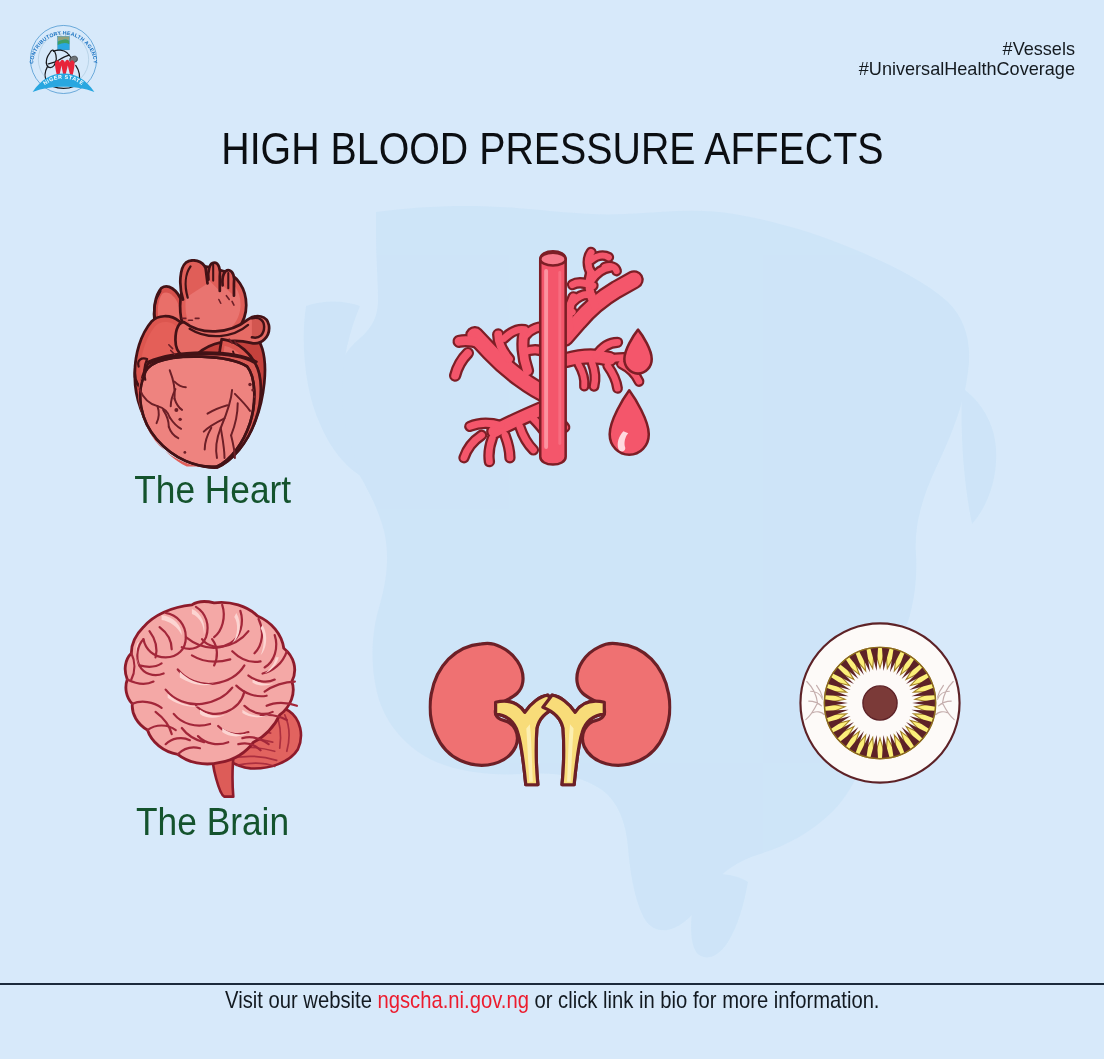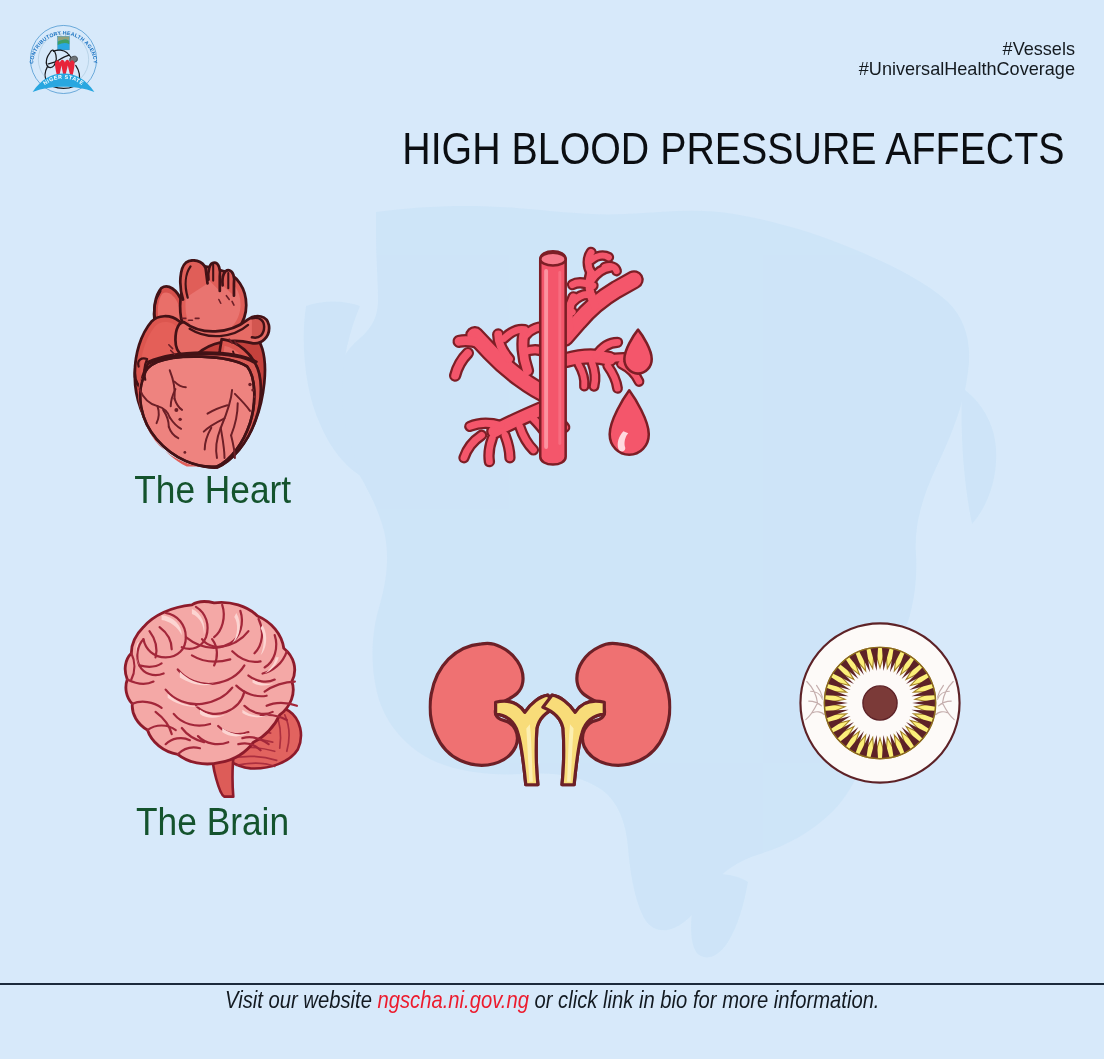--- a/index.html
+++ b/index.html
@@ -1,31 +1,31 @@
 <!DOCTYPE html>
 <html><head>
 <meta charset="utf-8">
 <style>
   html,body{margin:0;padding:0;}
   body{width:1104px;height:1059px;background:#d7e9fa;font-family:"Liberation Sans",sans-serif;overflow:hidden;}
   .page{position:relative;width:1104px;height:1059px;background:#d7e9fa;}
   .wm{position:absolute;left:0;top:0;width:1104px;height:1059px;}
   .logo{position:absolute;left:29px;top:21px;width:69px;height:76px;}
   .hashtags{position:absolute;right:29px;top:39px;text-align:right;font-size:18.1px;line-height:20.2px;color:#141a1f;}
-  .title{position:absolute;left:0;top:124px;width:1104px;text-align:right;font-size:44px;color:#0b0e12;}
+  .title{position:absolute;left:0;top:124px;width:1104px;text-align:center;font-size:44px;color:#0b0e12;}
   .title span{display:inline-block;transform:scaleX(0.894);}
   .cell{position:absolute;width:330px;text-align:center;}
   .art{position:relative;height:240px;}
   .art svg{position:absolute;left:50%;transform:translate(calc(-50% + var(--dx,0px)), var(--dy,0px));bottom:0;}
   .label{font-size:39px;color:#14532d;line-height:42px;}
   .label span{display:inline-block;transform:scaleX(0.905);}
   .footer{position:absolute;left:0;top:983px;width:1104px;height:76px;}
   .fline{position:absolute;left:0;top:-0.4px;width:1104px;height:2.8px;background:#1b2a3b;}
   .ftxt{position:absolute;left:0;top:4px;width:1104px;text-align:center;font-size:23.2px;line-height:26px;color:#131a21;}
-  .ftxt > div{white-space:nowrap;font-style:italic;}
+  .ftxt > div{white-space:nowrap;}
   .ftxt .sc{display:inline-block;transform:scaleX(0.872);transform-origin:center;}
   .lnk{color:#ec1c2e;}
 </style>
 </head>
 <body>
 
 <div class="page">
 <svg class="wm" viewBox="0 0 1104 1059" xmlns="http://www.w3.org/2000/svg">
   <g fill="#cce4f8" opacity="0.8">
 

